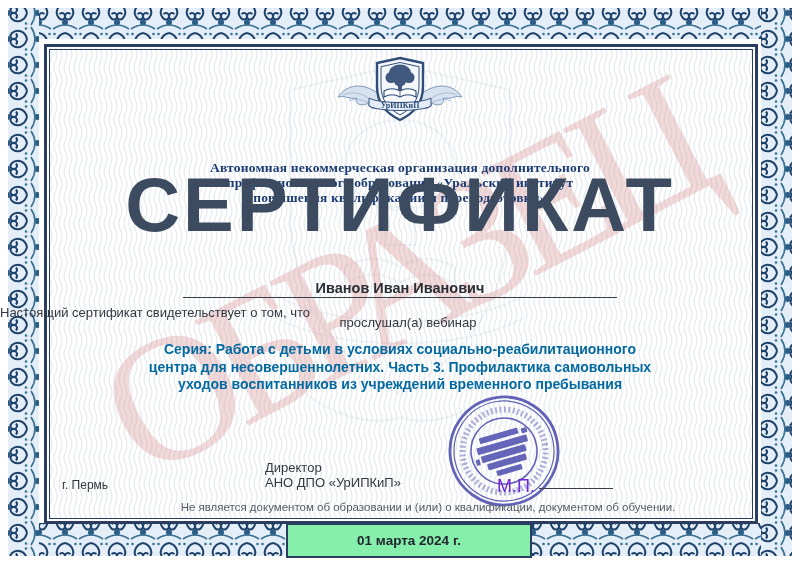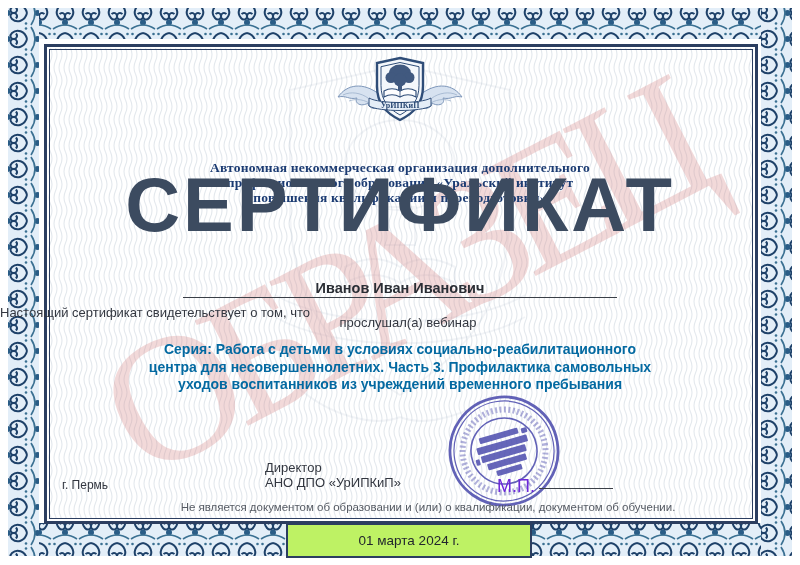--- a/index.html
+++ b/index.html
@@ -26,23 +26,23 @@
   .name-line{position:absolute;left:183px;top:297px;width:434px;height:0;border-top:1.5px solid #3a3f47;z-index:3;}
   .action{position:absolute;left:0;top:315px;width:800px;text-align:center;font-size:13px;z-index:3;padding-left:8px;}
   .course{position:absolute;left:120px;top:341px;width:560px;text-align:center;font-size:14px;
        font-weight:bold;line-height:17.5px;color:#0369a1;white-space:pre-line;z-index:3;}
   .director{position:absolute;left:265px;top:460px;font-size:13px;line-height:15px;z-index:3;}
   .city{position:absolute;left:62px;top:478px;font-size:12px;z-index:3;}
   .mp{position:absolute;left:497px;top:476px;font-size:18px;color:#6d28d9;z-index:4;}
   .sig-line{position:absolute;left:539px;top:488px;width:74px;height:0;border-top:1.5px solid #3a3f47;z-index:4;}
   .disclaimer{position:absolute;left:0;top:501px;width:800px;text-align:center;font-size:11.5px;
        color:#555a63;z-index:3;margin-left:28px;}
-  .date-box{position:absolute;left:286px;top:523px;width:242px;height:31px;background:#bef264;
+  .date-box{position:absolute;left:286px;top:523px;width:242px;height:31px;background:#86efac;
        border:2.5px solid #2c3e60;display:flex;align-items:center;justify-content:center;
-       font-size:13.5px;font-weight:normal;color:#22262d;z-index:6;}
+       font-size:13.5px;font-weight:bold;color:#22262d;z-index:6;}
   .logo-svg{position:absolute;left:335px;top:54px;z-index:3;}
   .stamp-svg{position:absolute;left:447px;top:394px;z-index:3;opacity:.9;}
   .emblem-wm{position:absolute;left:235px;top:55px;z-index:0;opacity:.10;}
   .guilloche{position:absolute;left:48px;top:48px;z-index:0;}
 </style>
 </head>
 <body>
 
 <div class="sheet">
 

